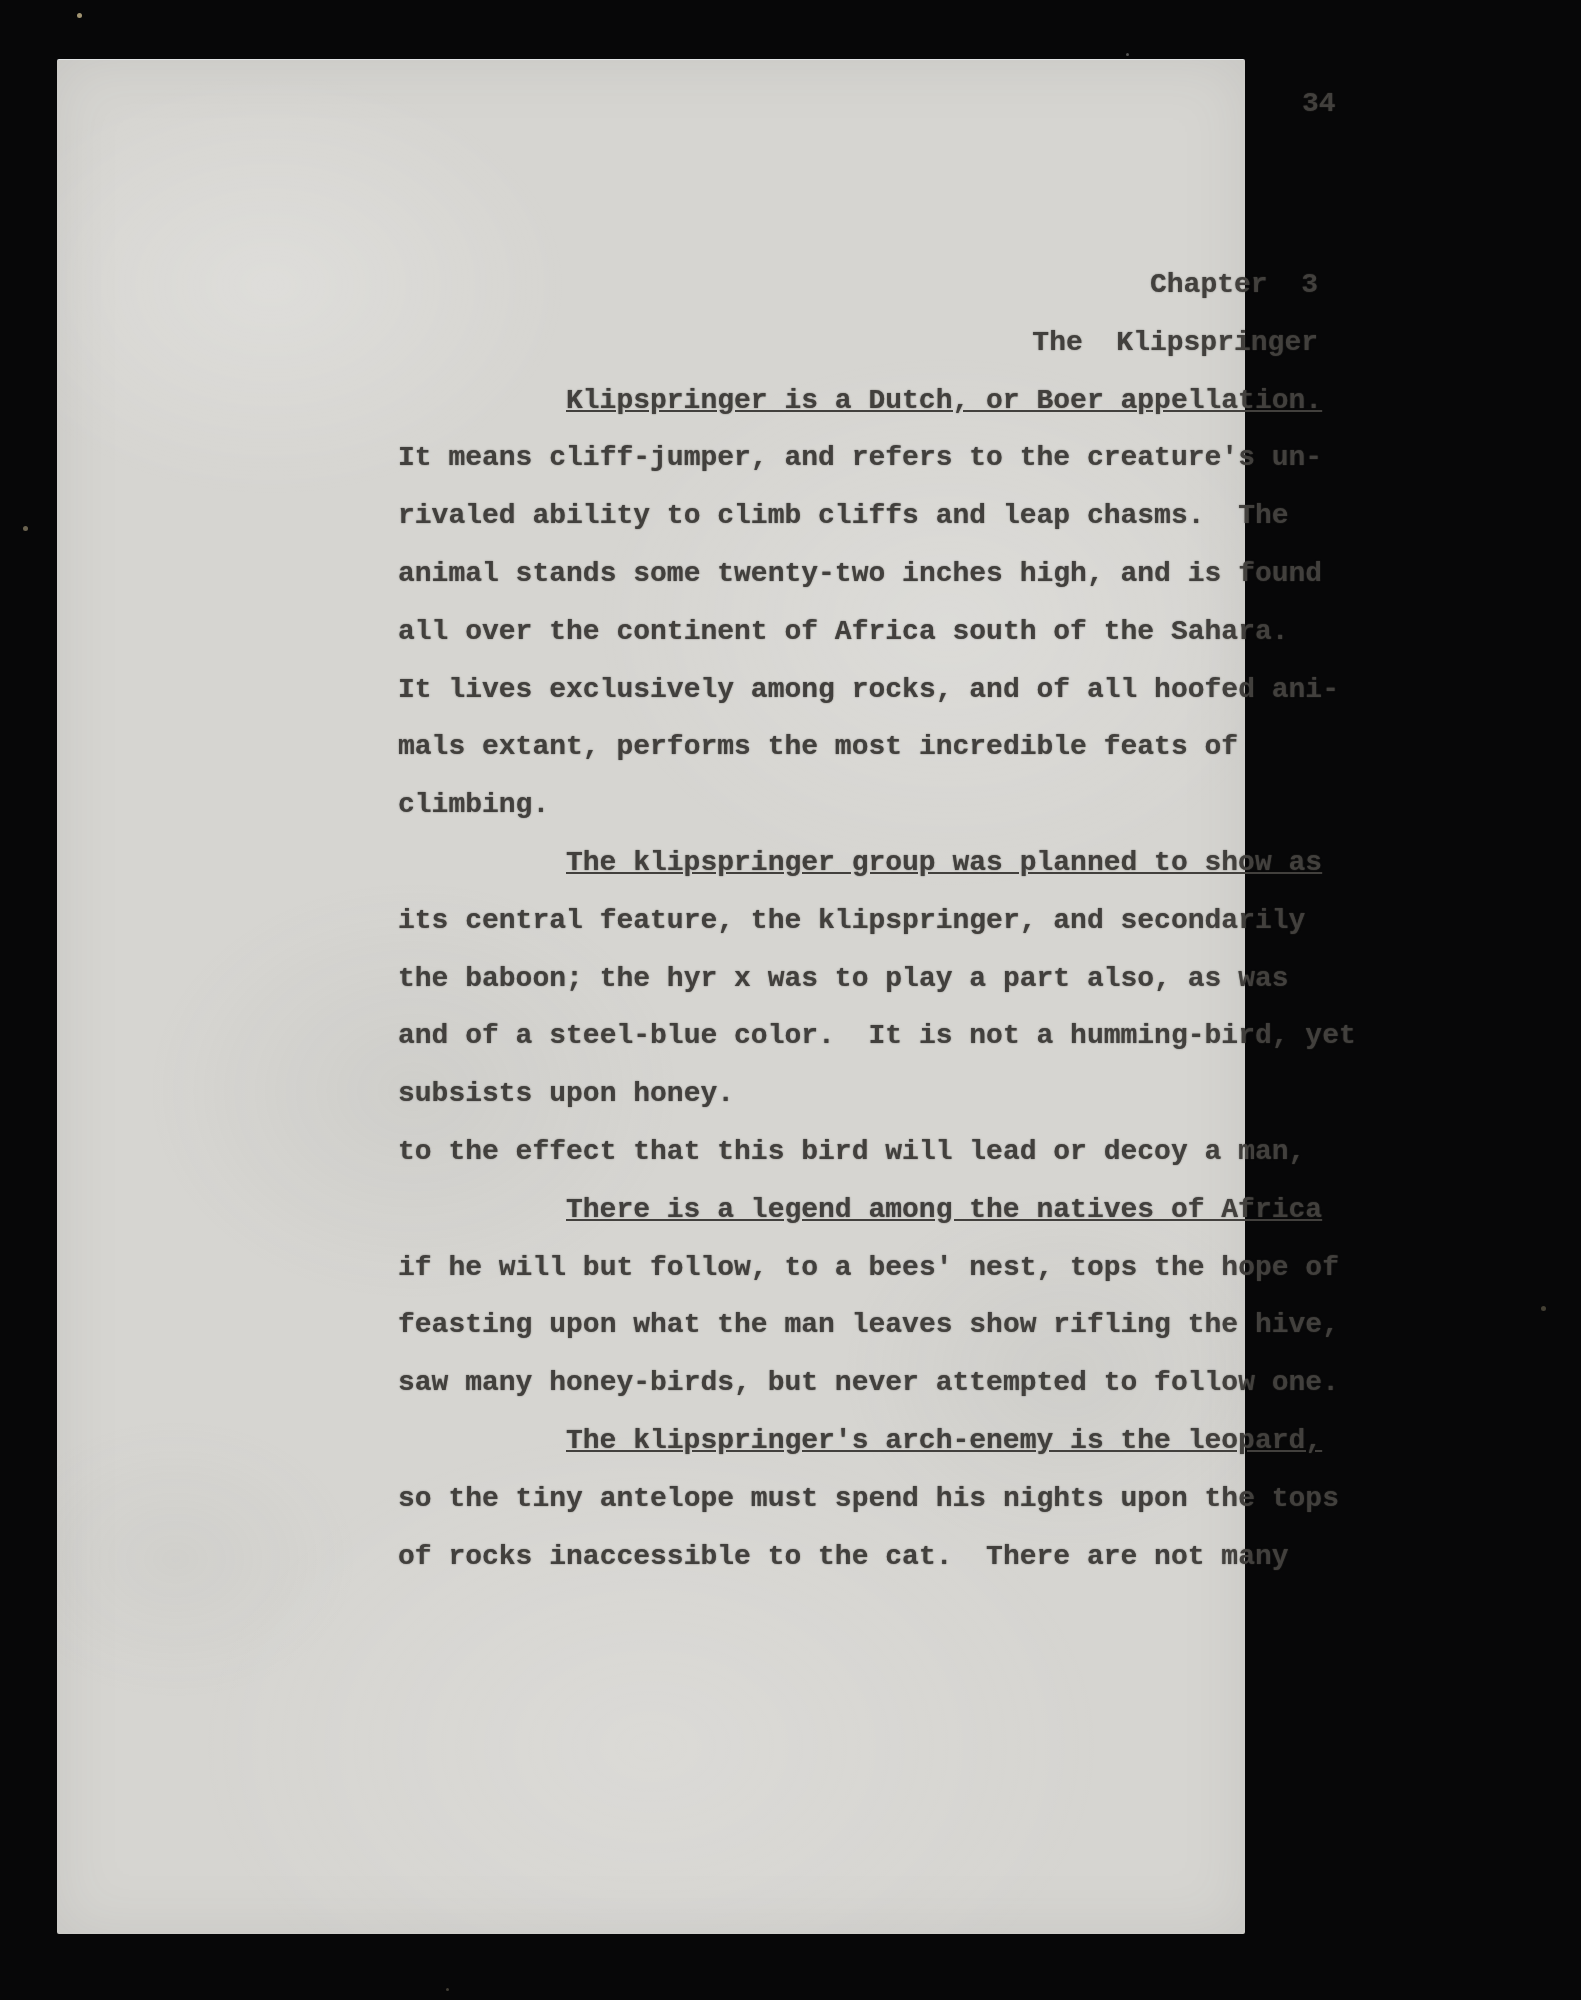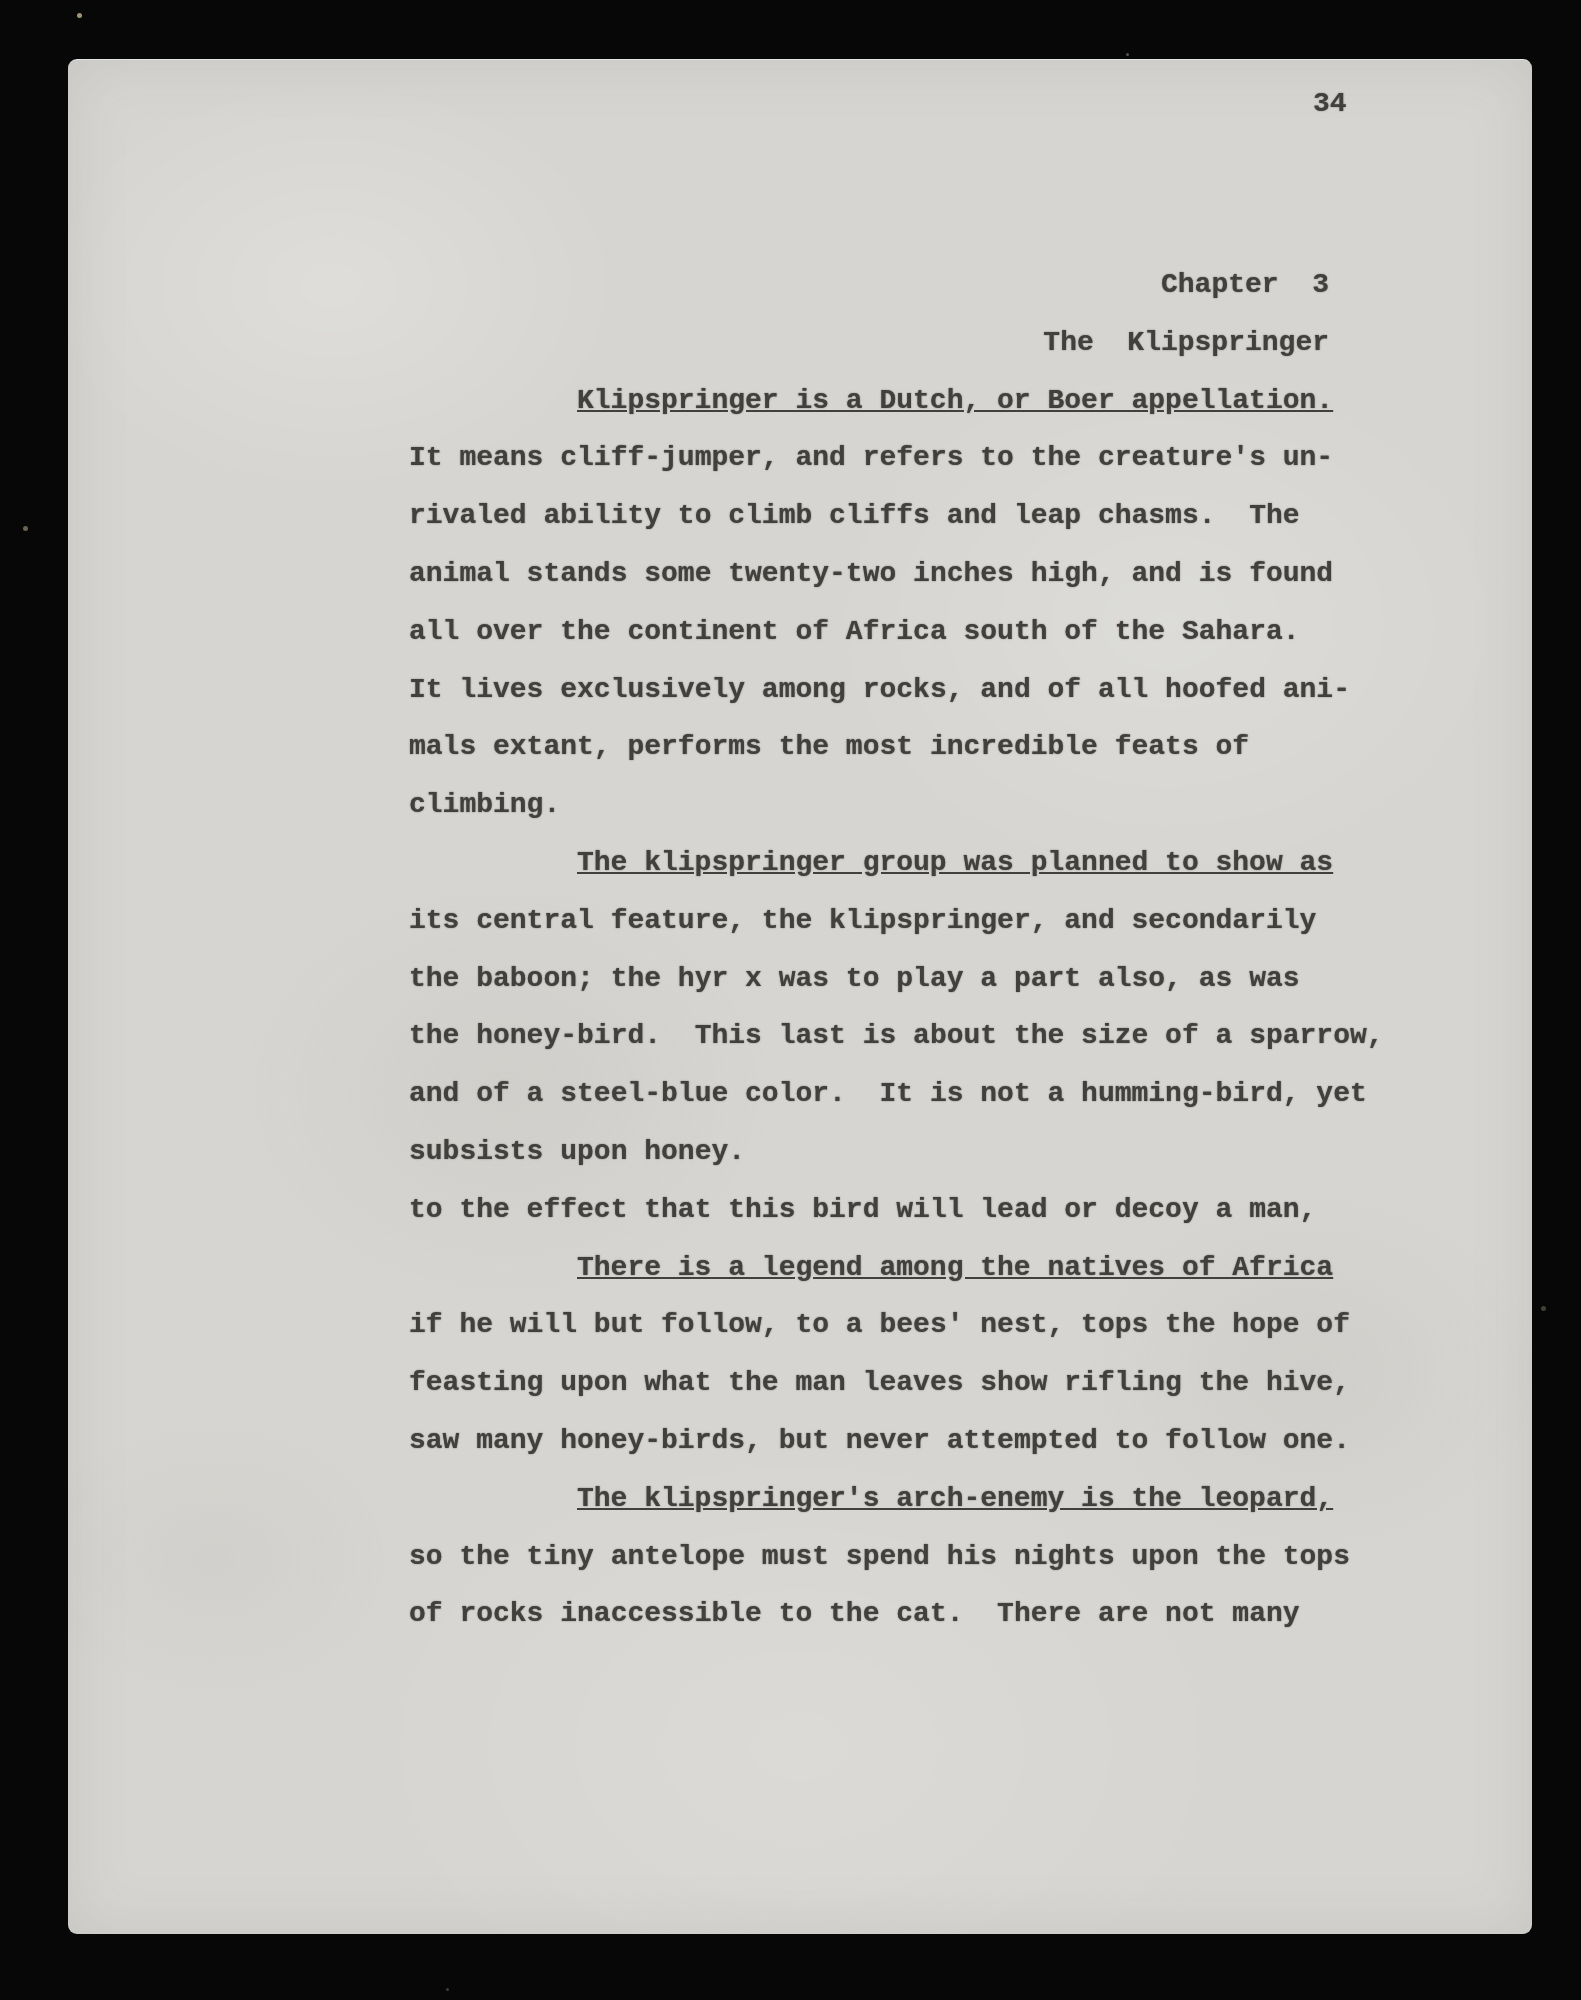--- a/index.html
+++ b/index.html
@@ -24,34 +24,34 @@
     box-shadow:
       78px 14px 0 1px rgba(214,196,150,0.75),
       24px 527px 0 1px rgba(205,190,150,0.50),
       137px 286px 0 0 rgba(190,180,150,0.45),
       1126px 53px 0 0 rgba(200,200,195,0.40),
       1542px 1307px 0 1px rgba(160,150,120,0.40),
       446px 1988px 0 0 rgba(180,170,140,0.35);
   }
   .paper {
     position: absolute;
-    left: 68px;
+    left: 57px;
     top: 59px;
-    width: 1464px;
+    width: 1188px;
     height: 1874px;
     background-color: #d6d5d1;
     background-image:
       radial-gradient(420px 300px at 18% 12%, rgba(255,255,255,0.20), rgba(255,255,255,0) 70%),
       radial-gradient(500px 380px at 75% 30%, rgba(255,255,255,0.16), rgba(255,255,255,0) 70%),
       radial-gradient(380px 300px at 30% 55%, rgba(146,150,148,0.10), rgba(146,150,148,0) 70%),
       radial-gradient(320px 260px at 85% 70%, rgba(146,150,148,0.10), rgba(146,150,148,0) 70%),
       radial-gradient(600px 420px at 50% 90%, rgba(255,255,255,0.12), rgba(255,255,255,0) 75%),
       radial-gradient(260px 200px at 10% 80%, rgba(146,150,148,0.08), rgba(146,150,148,0) 70%);
     box-shadow: inset 0 0 60px rgba(128,130,126,0.18);
-    border-radius: 9px;
+    border-radius: 2px;
     border-top: 1px solid rgba(235,240,245,0.55);
   }
   .page-number {
     position: absolute;
     left: 1245px;
     top: 30px;
     font-size: 28px;
     font-weight: bold;
     line-height: 1;
     color: #42403d;
@@ -91,21 +91,20 @@
       <div class="line">It means cliff-jumper, and refers to the creature's un-</div>
       <div class="line">rivaled ability to climb cliffs and leap chasms.  The</div>
       <div class="line">animal stands some twenty-two inches high, and is found</div>
       <div class="line">all over the continent of Africa south of the Sahara.</div>
       <div class="line">It lives exclusively among rocks, and of all hoofed ani-</div>
       <div class="line">mals extant, performs the most incredible feats of</div>
       <div class="line">climbing.</div>
       <div class="line indent">The klipspringer group was planned to show as</div>
       <div class="line">its central feature, the klipspringer, and secondarily</div>
       <div class="line">the baboon; the hyr x was to play a part also, as was</div>
-      <div class="line">the honey-bird.  This last is about the size of a sparrow,</div>
       <div class="line">and of a steel-blue color.  It is not a humming-bird, yet</div>
       <div class="line">subsists upon honey.</div>
       <div class="line">to the effect that this bird will lead or decoy a man,</div>
       <div class="line indent">There is a legend among the natives of Africa</div>
       <div class="line">if he will but follow, to a bees' nest, tops the hope of</div>
       <div class="line">feasting upon what the man leaves show rifling the hive,</div>
       <div class="line">saw many honey-birds, but never attempted to follow one.</div>
       <div class="line indent">The klipspringer's arch-enemy is the leopard,</div>
       <div class="line">so the tiny antelope must spend his nights upon the tops</div>
       <div class="line">of rocks inaccessible to the cat.  There are not many</div>

